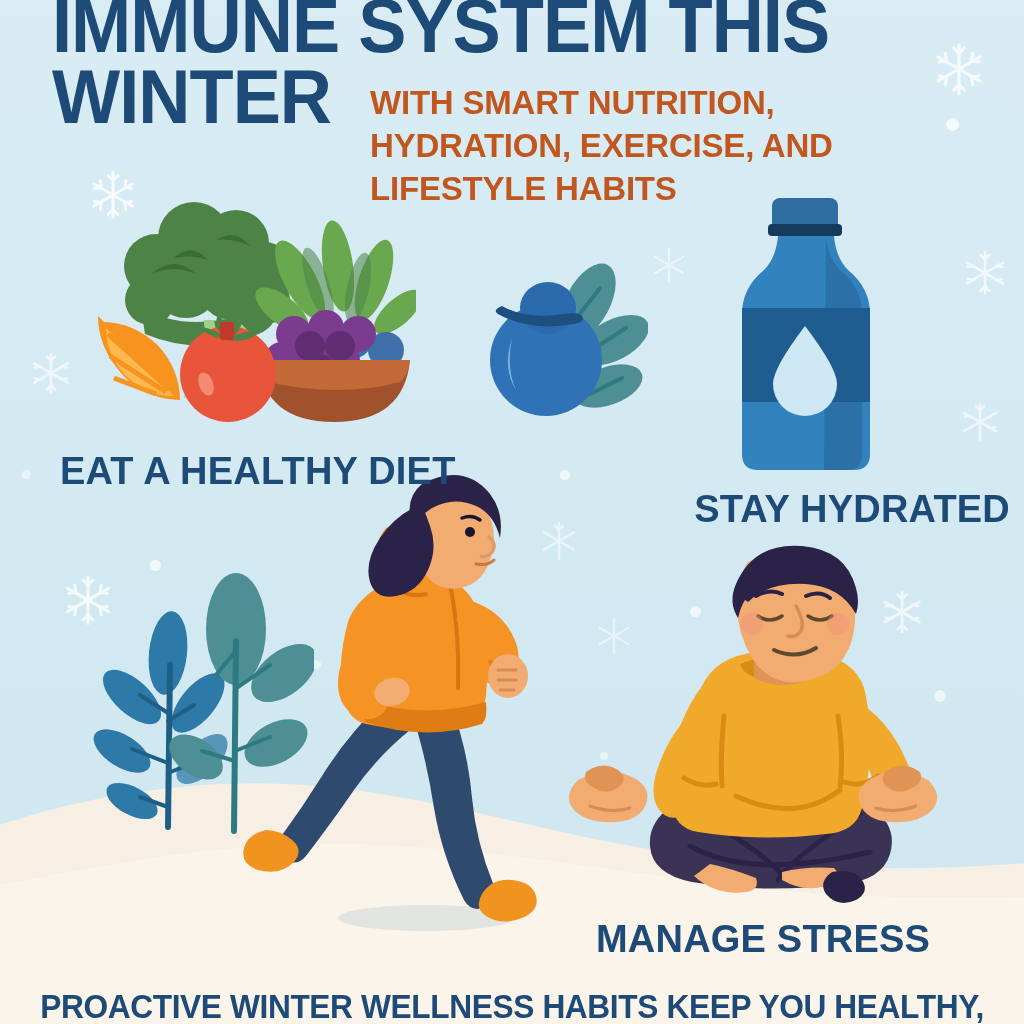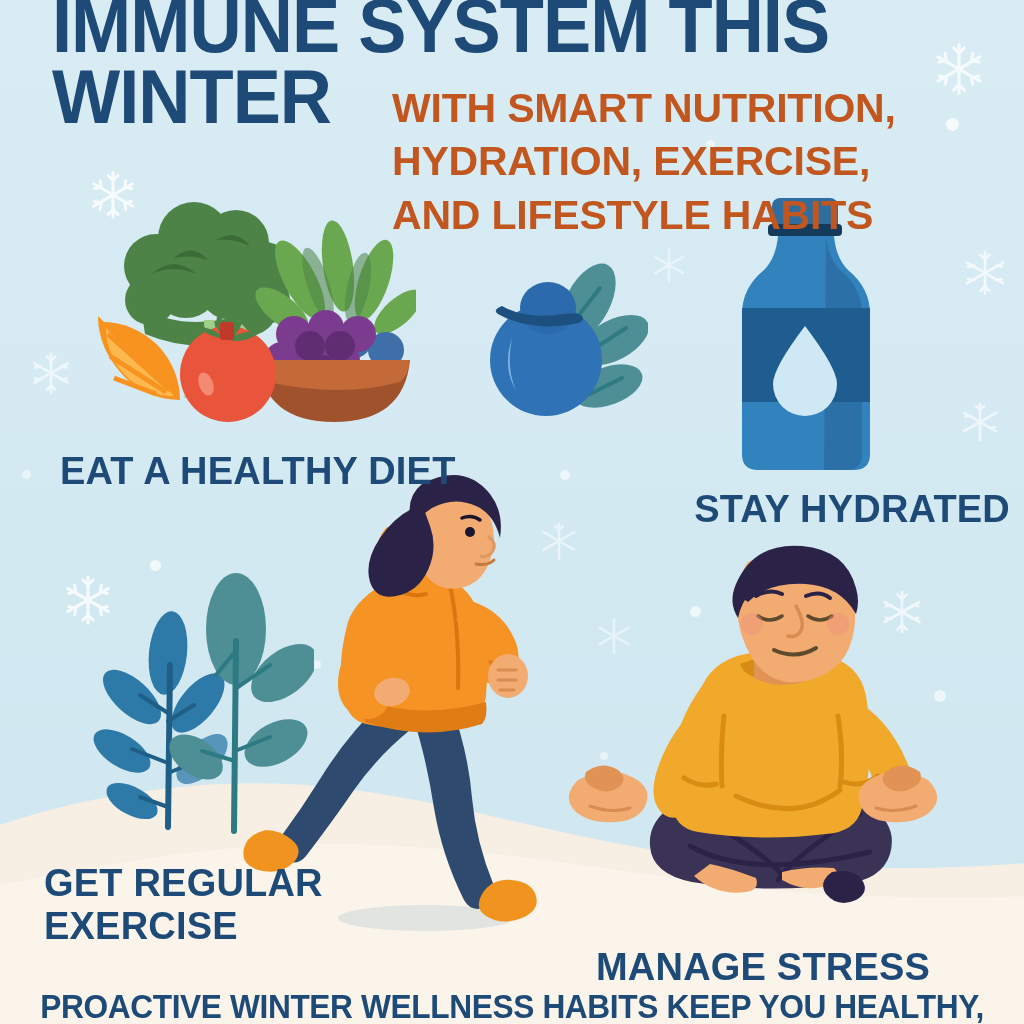--- a/index.html
+++ b/index.html
@@ -36,43 +36,43 @@
     letter-spacing:-1px;
     line-height:0.94;
     text-transform:uppercase;
     font-stretch:condensed;
     transform:scaleX(0.95);
     transform-origin:left top;
   }
   .title .l2 { display:block; }
 
   .subtitle {
-    position:absolute; left:392px; top:82px; width:520px;
+    position:absolute; left:370px; top:82px; width:520px;
     color:#c2561f;
     font-weight:bold;
-    font-size:41px;
+    font-size:33px;
     line-height:1.30;
     letter-spacing:-0.2px;
     text-transform:uppercase;
   }
 
   .caption {
     position:absolute;
     color:#1d4a77;
     font-weight:bold;
     font-size:38px;
     line-height:1.14;
     text-transform:uppercase;
     letter-spacing:0.2px;
     text-align:left;
   }
   #cap-diet      { left:60px;  top:450px; width:400px; }
   #cap-hydrated  { left:610px; top:488px; width:400px; text-align:right;}
   #cap-exercise  { left:44px;  top:862px; width:370px; }
-  #cap-stress    { left:596px; top:918px; width:400px;margin-top:28px; }
+  #cap-stress    { left:596px; top:918px; width:400px; }
 
   .footer {
     position:absolute; left:0; top:988px; width:1024px;
     text-align:center;
     color:#1d4a77;
     font-weight:bold;
     font-size:33px;
     letter-spacing:-0.4px;
     text-transform:uppercase;
     transform:scaleX(0.96);
@@ -439,18 +439,17 @@
 
   <div class="title">
     <span>IMMUNE SYSTEM THIS</span>
     <span class="l2">WINTER</span>
   </div>
 
   <div class="subtitle">WITH SMART NUTRITION, HYDRATION, EXERCISE, AND LIFESTYLE HABITS</div>
 
   <div class="caption" id="cap-diet">EAT A HEALTHY DIET</div>
   <div class="caption" id="cap-hydrated">STAY HYDRATED</div>
-  <div class="caption" id="cap-exercise">GET REGULAR EXERCISE</div>
   <div class="caption" id="cap-stress">MANAGE STRESS</div>
 
   <div class="footer">PROACTIVE WINTER WELLNESS HABITS KEEP YOU HEALTHY,</div>
 
 </div>
 
 </body></html>

